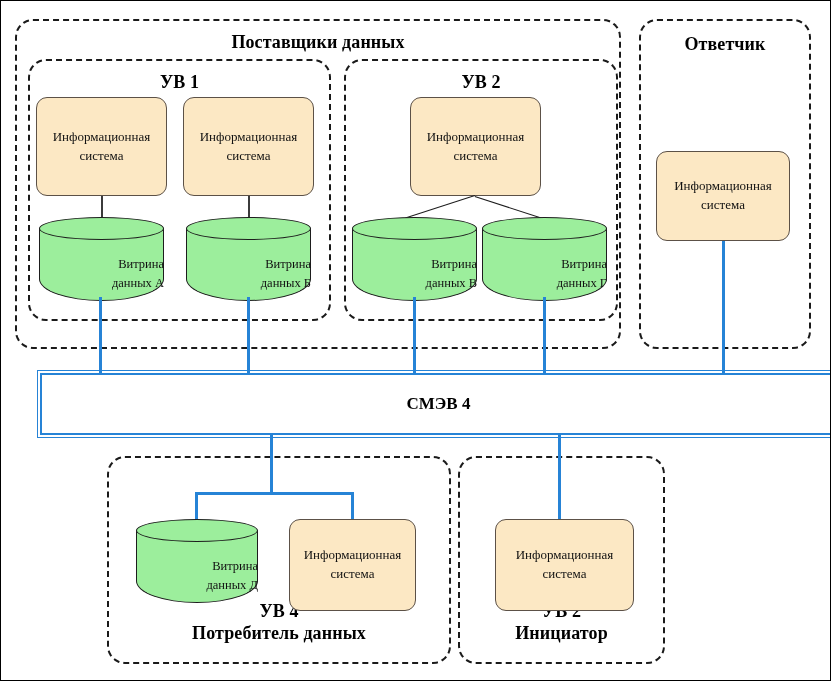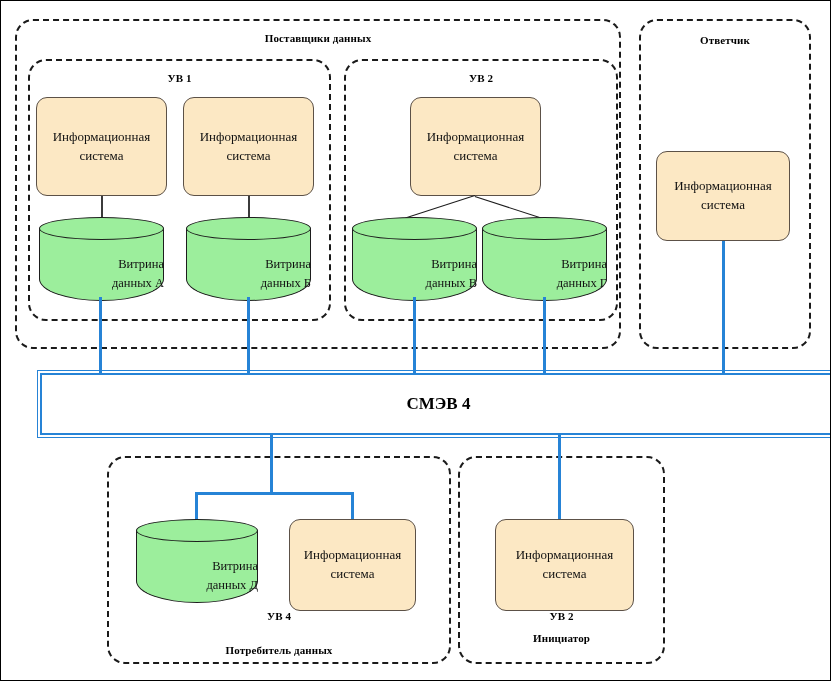--- a/index.html
+++ b/index.html
@@ -25,21 +25,21 @@
     border-radius: 18px;
     box-sizing: border-box;
     background: transparent;
   }
   .group-title {
     position: absolute;
     left: 0;
     width: 100%;
     text-align: center;
     font-weight: bold;
-    font-size: 11px;
+    font-size: 18px;
     color: #000000;
     letter-spacing: 0.1px;
   }
 
   
   .is-box {
     position: absolute;
     background: #fce8c4;
     border: 1.6px solid #5c5147;
     border-radius: 11px;
@@ -225,21 +225,21 @@
   <div class="wire-blue" style="left:412px; top:296px; width:3px; height:76px;"></div>
   <div class="wire-blue" style="left:542px; top:296px; width:3px; height:76px;"></div>
   <div class="wire-blue" style="left:721px; top:240px; width:3px; height:132px;"></div>
 
   <div class="smev-bar" style="left:11px; top:372px; width:797px; height:62px;margin-left:28px;">
     <span class="smev-label">СМЭВ 4</span>
   </div>
 
   <div class="group" style="left:106px; top:455px; width:344px; height:208px;">
     <div class="group-title" style="bottom:40px;">УВ 4</div>
-    <div class="group-title" style="bottom:6px;margin-top:32px;">Потребитель данных</div>
+    <div class="group-title" style="bottom:18px;margin-top:32px;">Потребитель данных</div>
   </div>
 
   <div class="wire-blue" style="left:269px; top:434px; width:3px; height:60px;"></div>
   <div class="wire-blue" style="left:194px; top:491px; width:159px; height:3px;"></div>
   <div class="wire-blue" style="left:194px; top:491px; width:3px; height:28px;"></div>
   <div class="wire-blue" style="left:350px; top:491px; width:3px; height:28px;"></div>
 
   <div class="cyl" style="left:135px; top:518px; width:122px; height:84px;">
     <div class="cyl-body"></div>
     <div class="cyl-top"></div>

